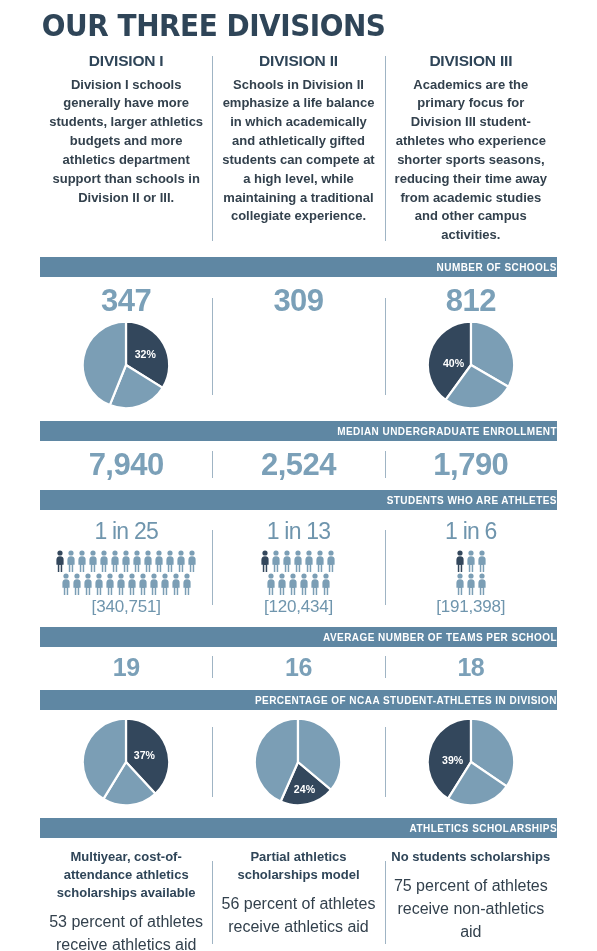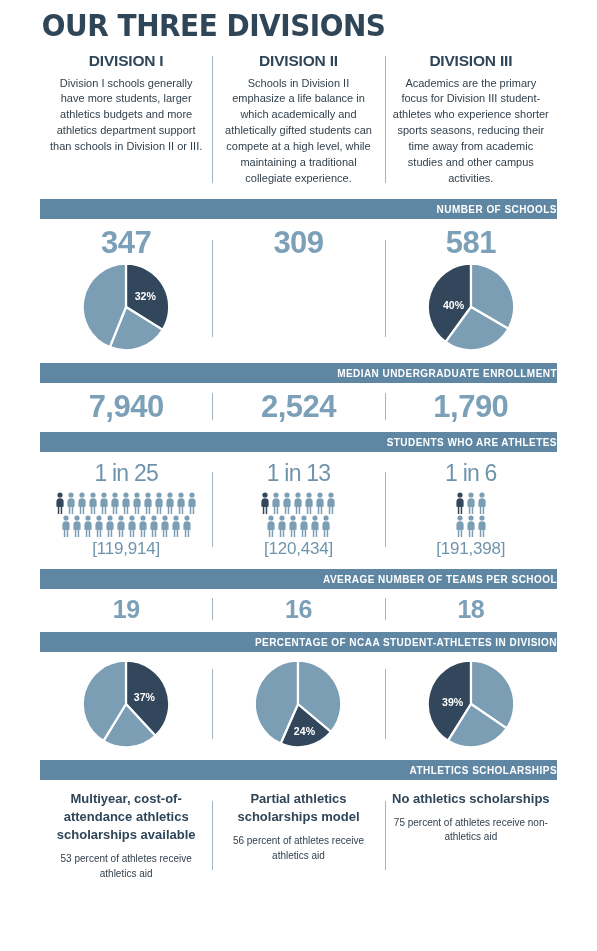--- a/index.html
+++ b/index.html
@@ -45,23 +45,24 @@
     background: #9fb4c4;
   }
   .div-name {
     font-size: 15.5px;
     font-weight: 700;
     color: #2f4558;
     letter-spacing: -0.2px;
     margin-bottom: 6px;
   }
   .div-desc {
-    font-size: 11px;
+    font-size: 13px;
     line-height: 1.45;
     color: #33414d;
+    font-weight: bold;
   }
 
   
   .section-bar {
     background: #5f87a3;
     color: #ffffff;
     font-size: 10px;
     font-weight: 700;
     letter-spacing: 0.45px;
     text-align: right;
@@ -134,21 +135,21 @@
 
   
   .sch-title {
     font-size: 13px;
     font-weight: 700;
     color: #2f4558;
     line-height: 1.4;
     margin-bottom: 8px;
   }
   .sch-body {
-    font-size: 10px;
+    font-size: 16px;
     color: #33414d;
     line-height: 1.45;
   }
   .spacer-6 { height: 6px; }
   .spacer-8 { height: 8px; }
   .spacer-10 { height: 10px; }
   .spacer-12 { height: 12px; }
 </style>
 </head>
 <body>
@@ -187,21 +188,21 @@
             <path d="M0,0 L-17.6,43.6 A47,47 0 0,1 0,-47 Z" fill="#7b9eb5" stroke="#ffffff" stroke-width="2.4"></path>
             <text class="pie-label" x="21" y="-12">32%</text>
           </g>
         </svg>
       </div>
     </div>
     <div class="col">
       <div class="bignum">309</div>
     </div>
     <div class="col">
-      <div class="bignum">581</div>
+      <div class="bignum">812</div>
       <div class="pie-wrap">
         <svg class="pie" width="92" height="92" viewBox="0 0 100 100">
           <g transform="translate(50,50)">
             <path d="M0,0 L-27.6,38.0 A47,47 0 0,1 0,-47 Z" fill="#33475c" stroke="#ffffff" stroke-width="2.4"></path>
             <path d="M0,0 L0,-47 A47,47 0 0,1 40.6,23.6 Z" fill="#7b9eb5" stroke="#ffffff" stroke-width="2.4"></path>
             <path d="M0,0 L40.6,23.6 A47,47 0 0,1 -27.6,38.0 Z" fill="#7b9eb5" stroke="#ffffff" stroke-width="2.4"></path>
             <text class="pie-label" x="-19" y="-2">40%</text>
           </g>
         </svg>
       </div>
@@ -326,21 +327,21 @@
             </svg></span>
           <span class="person"><svg viewBox="0 0 10 22" width="10" height="22" xmlns="http://www.w3.org/2000/svg">
               <circle cx="5" cy="3" r="2.6" fill="#7b9eb5"></circle>
               <path d="M5 6.2c-2.5 0-3.6 1.5-3.6 3.6v5.0h1.4V22h1.5v-6.9h1.4V22h1.5v-7.2h1.4V9.8C9 7.7 7.5 6.2 5 6.2z" fill="#7b9eb5"></path>
             </svg></span>
           <span class="person"><svg viewBox="0 0 10 22" width="10" height="22" xmlns="http://www.w3.org/2000/svg">
               <circle cx="5" cy="3" r="2.6" fill="#7b9eb5"></circle>
               <path d="M5 6.2c-2.5 0-3.6 1.5-3.6 3.6v5.0h1.4V22h1.5v-6.9h1.4V22h1.5v-7.2h1.4V9.8C9 7.7 7.5 6.2 5 6.2z" fill="#7b9eb5"></path>
             </svg></span>
         </div>
-      <div class="bracket">[119,914]</div>
+      <div class="bracket">[340,751]</div>
     </div>
     <div class="col">
       <div class="ratio">1 in 13</div>
       <div class="people w13">
           <span class="person"><svg viewBox="0 0 10 22" width="10" height="22" xmlns="http://www.w3.org/2000/svg">
               <circle cx="5" cy="3" r="2.6" fill="#33475c"></circle>
               <path d="M5 6.2c-2.5 0-3.6 1.5-3.6 3.6v5.0h1.4V22h1.5v-6.9h1.4V22h1.5v-7.2h1.4V9.8C9 7.7 7.5 6.2 5 6.2z" fill="#33475c"></path>
             </svg></span>
           <span class="person"><svg viewBox="0 0 10 22" width="10" height="22" xmlns="http://www.w3.org/2000/svg">
               <circle cx="5" cy="3" r="2.6" fill="#7b9eb5"></circle>
@@ -491,18 +492,18 @@
   <div class="row3">
     <div class="col">
       <div class="sch-title">Multiyear, cost-of-attendance athletics scholarships available</div>
       <div class="sch-body">53 percent of athletes receive athletics aid</div>
     </div>
     <div class="col">
       <div class="sch-title">Partial athletics scholarships model</div>
       <div class="sch-body">56 percent of athletes receive athletics aid</div>
     </div>
     <div class="col">
-      <div class="sch-title">No athletics scholarships</div>
+      <div class="sch-title">No students scholarships</div>
       <div class="sch-body">75 percent of athletes receive non-athletics aid</div>
     </div>
   </div>
 
 </div>
 
 </body></html>

